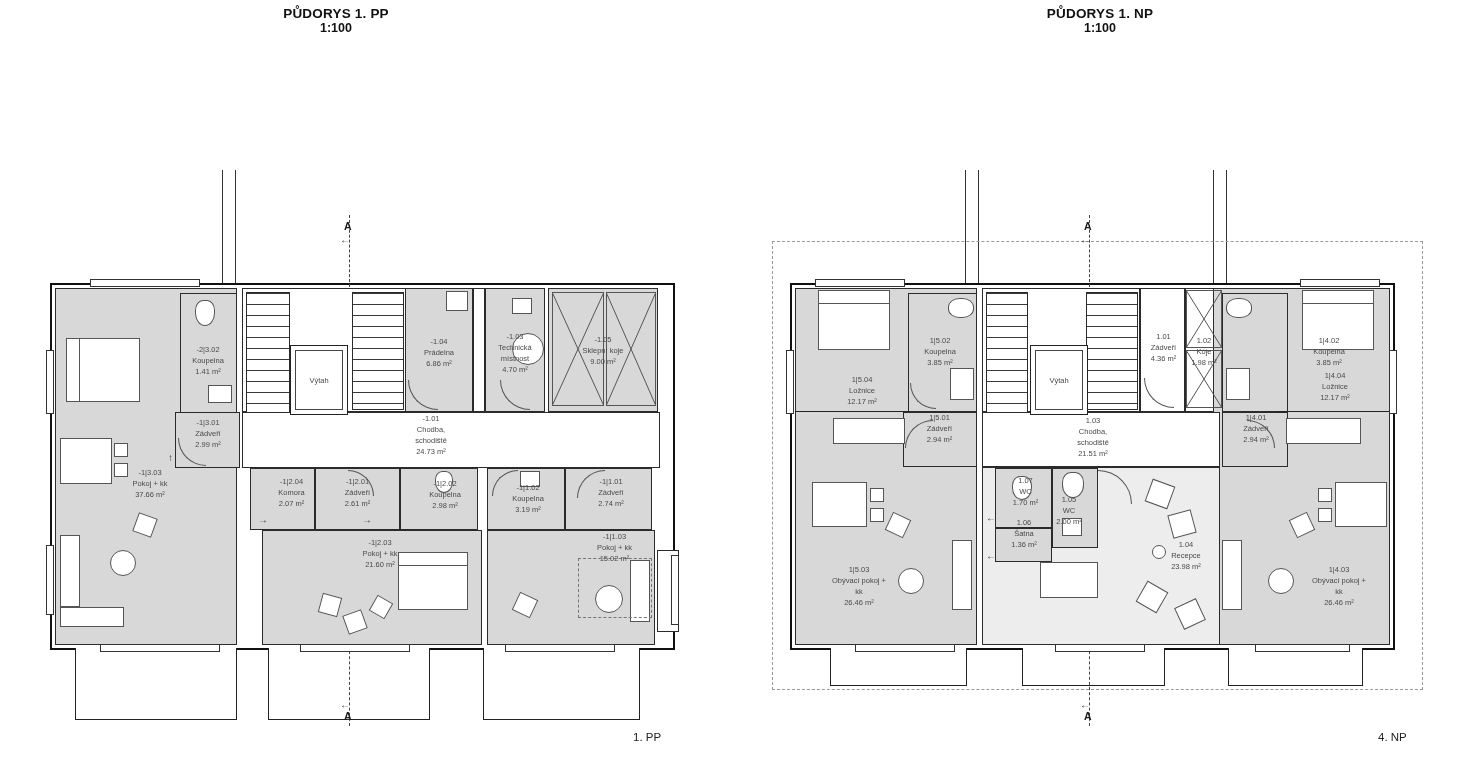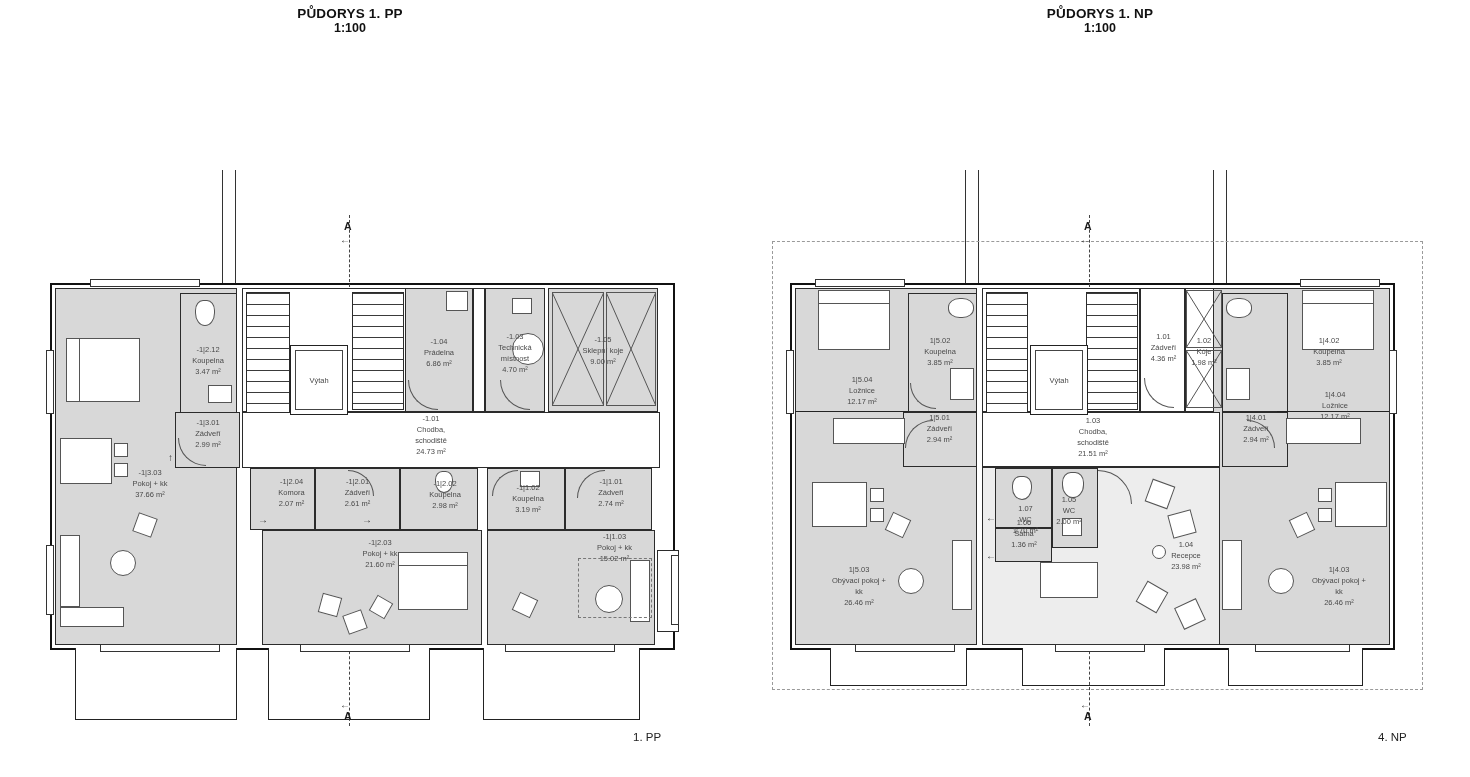--- a/index.html
+++ b/index.html
@@ -37,21 +37,21 @@
   .x{position:absolute;z-index:8}
   .x line,.x rect{stroke:#555;stroke-width:1;fill:none}
   .bound{position:absolute;border:1px dashed #9a9a9a;z-index:1}
   .wallline{position:absolute;border-top:1.5px solid #222;z-index:4}
 </style>
 </head>
 <body>
 
 <div class="canvas">
 
-  <div class="title" style="left:250px;top:6px;width:200px">
+  <div class="title" style="left:236px;top:6px;width:200px">
     <div class="h">PŮDORYS 1. PP</div>
     <div class="s">1:100</div>
   </div>
   <div class="title" style="left:1000px;top:6px;width:200px">
     <div class="h">PŮDORYS 1. NP</div>
     <div class="s">1:100</div>
   </div>
 
   <div class="chimney" style="left:222px;top:170px;width:12px;height:113px"></div>
   <div class="secline" style="left:349px;top:215px;height:72px"></div>
@@ -140,23 +140,23 @@
     </div>
   <div class="furn" style="left:320px;top:595px;width:20px;height:20px;transform:rotate(15deg)"></div>
   <div class="furn" style="left:345px;top:612px;width:20px;height:20px;transform:rotate(-20deg)"></div>
   <div class="furn" style="left:372px;top:598px;width:18px;height:18px;transform:rotate(30deg)"></div>
   <div class="furn circ" style="left:595px;top:585px;width:28px;height:28px"></div>
   <div class="furn" style="left:630px;top:560px;width:20px;height:62px"></div>
   <div class="furn" style="left:515px;top:595px;width:20px;height:20px;transform:rotate(25deg)"></div>
   <div class="dashrect" style="left:578px;top:558px;width:72px;height:58px"></div>
 
   <div class="rlabel" style="left:178px;top:345px;width:60px">
-    <span>-1|2.12</span>
+    <span>-2|3.02</span>
       <span>Koupelna</span>
-      <span>3.47 m²</span>
+      <span>1.41 m²</span>
   </div>
   <div class="rlabel" style="left:178px;top:418px;width:60px">
     <span>-1|3.01</span>
       <span>Zádveří</span>
       <span>2.99 m²</span>
   </div>
   <div class="rlabel" style="left:105px;top:468px;width:90px">
     <span>-1|3.03</span>
       <span>Pokoj + kk</span>
       <span>37.66 m²</span>
@@ -352,31 +352,31 @@
   <div class="rlabel" style="left:1062px;top:416px;width:62px">
     <span>1.03</span>
       <span>Chodba, schodiště</span>
       <span>21.51 m²</span>
   </div>
   <div class="rlabel" style="left:1294px;top:336px;width:70px">
     <span>1|4.02</span>
       <span>Koupelna</span>
       <span>3.85 m²</span>
   </div>
-  <div class="rlabel" style="left:1295px;top:390px;width:80px">
+  <div class="rlabel" style="left:1295px;top:371px;width:80px">
     <span>1|4.04</span>
       <span>Ložnice</span>
       <span>12.17 m²</span>
   </div>
   <div class="rlabel" style="left:1222px;top:413px;width:68px">
     <span>1|4.01</span>
       <span>Zádveří</span>
       <span>2.94 m²</span>
   </div>
-  <div class="rlabel" style="left:998px;top:504px;width:55px">
+  <div class="rlabel" style="left:998px;top:476px;width:55px">
     <span>1.07</span>
       <span>WC</span>
       <span>1.70 m²</span>
   </div>
   <div class="rlabel" style="left:1038px;top:495px;width:62px">
     <span>1.05</span>
       <span>WC</span>
       <span>2.00 m²</span>
   </div>
   <div class="rlabel" style="left:995px;top:518px;width:58px">

